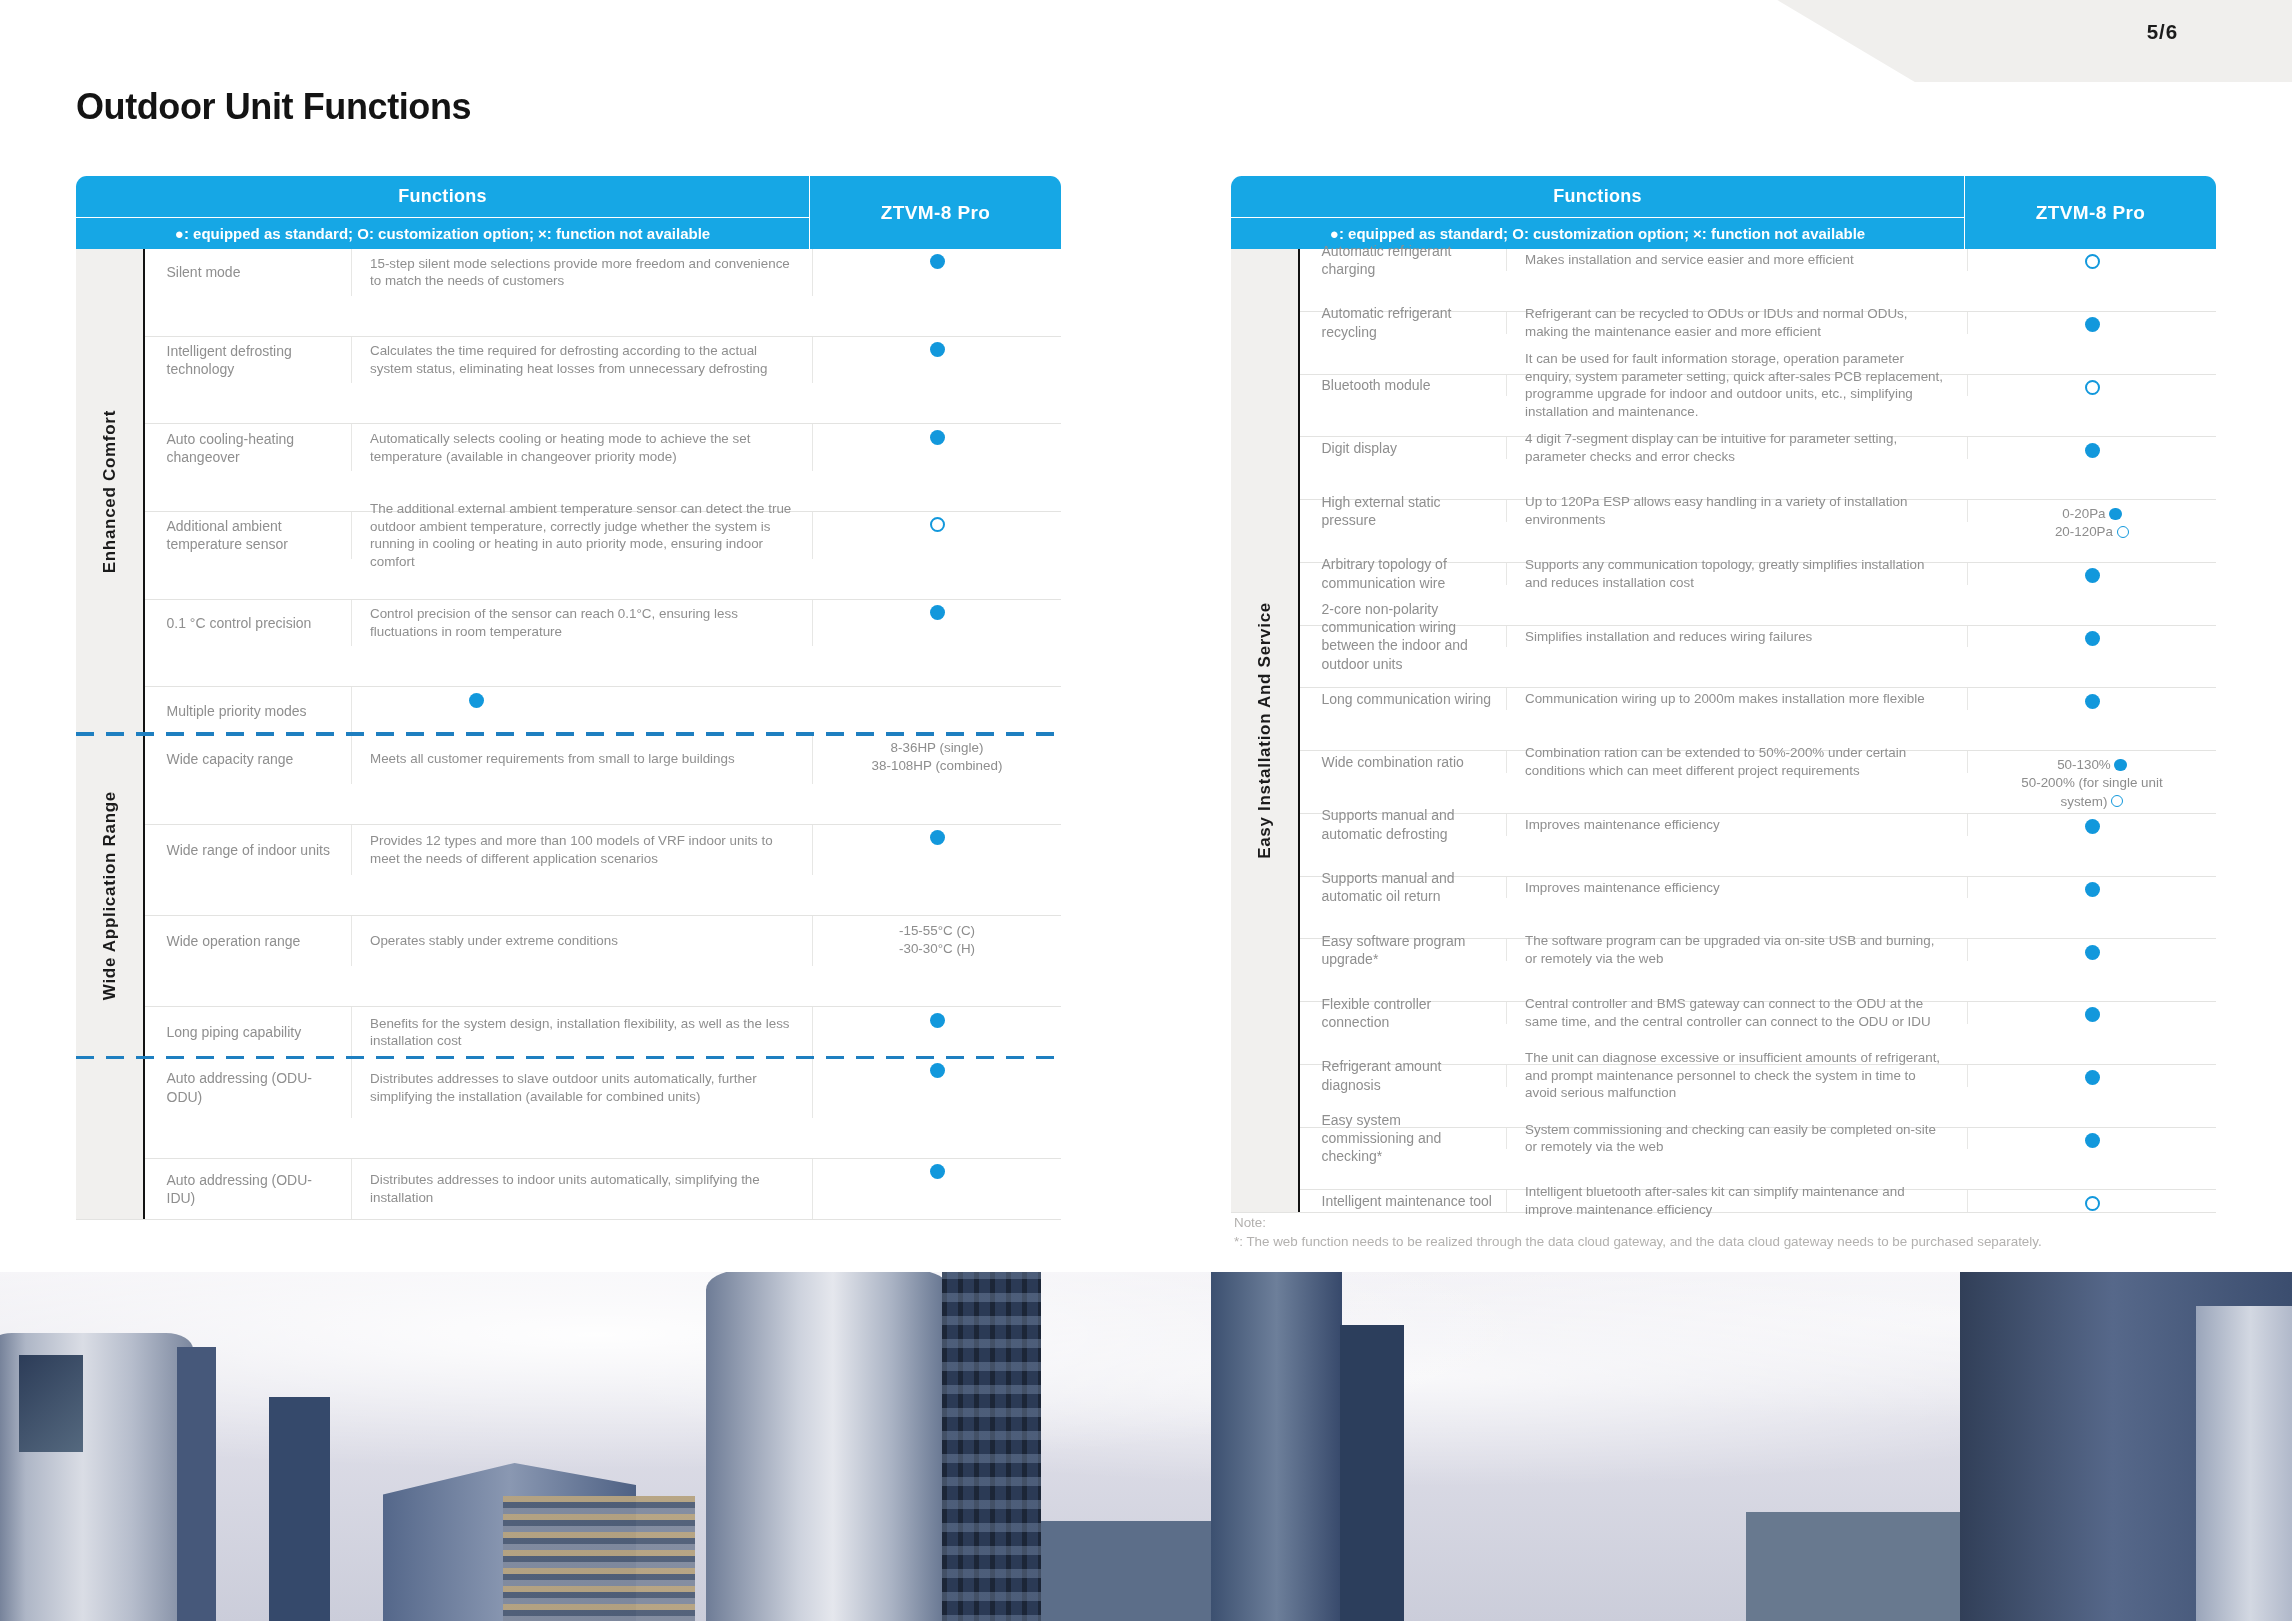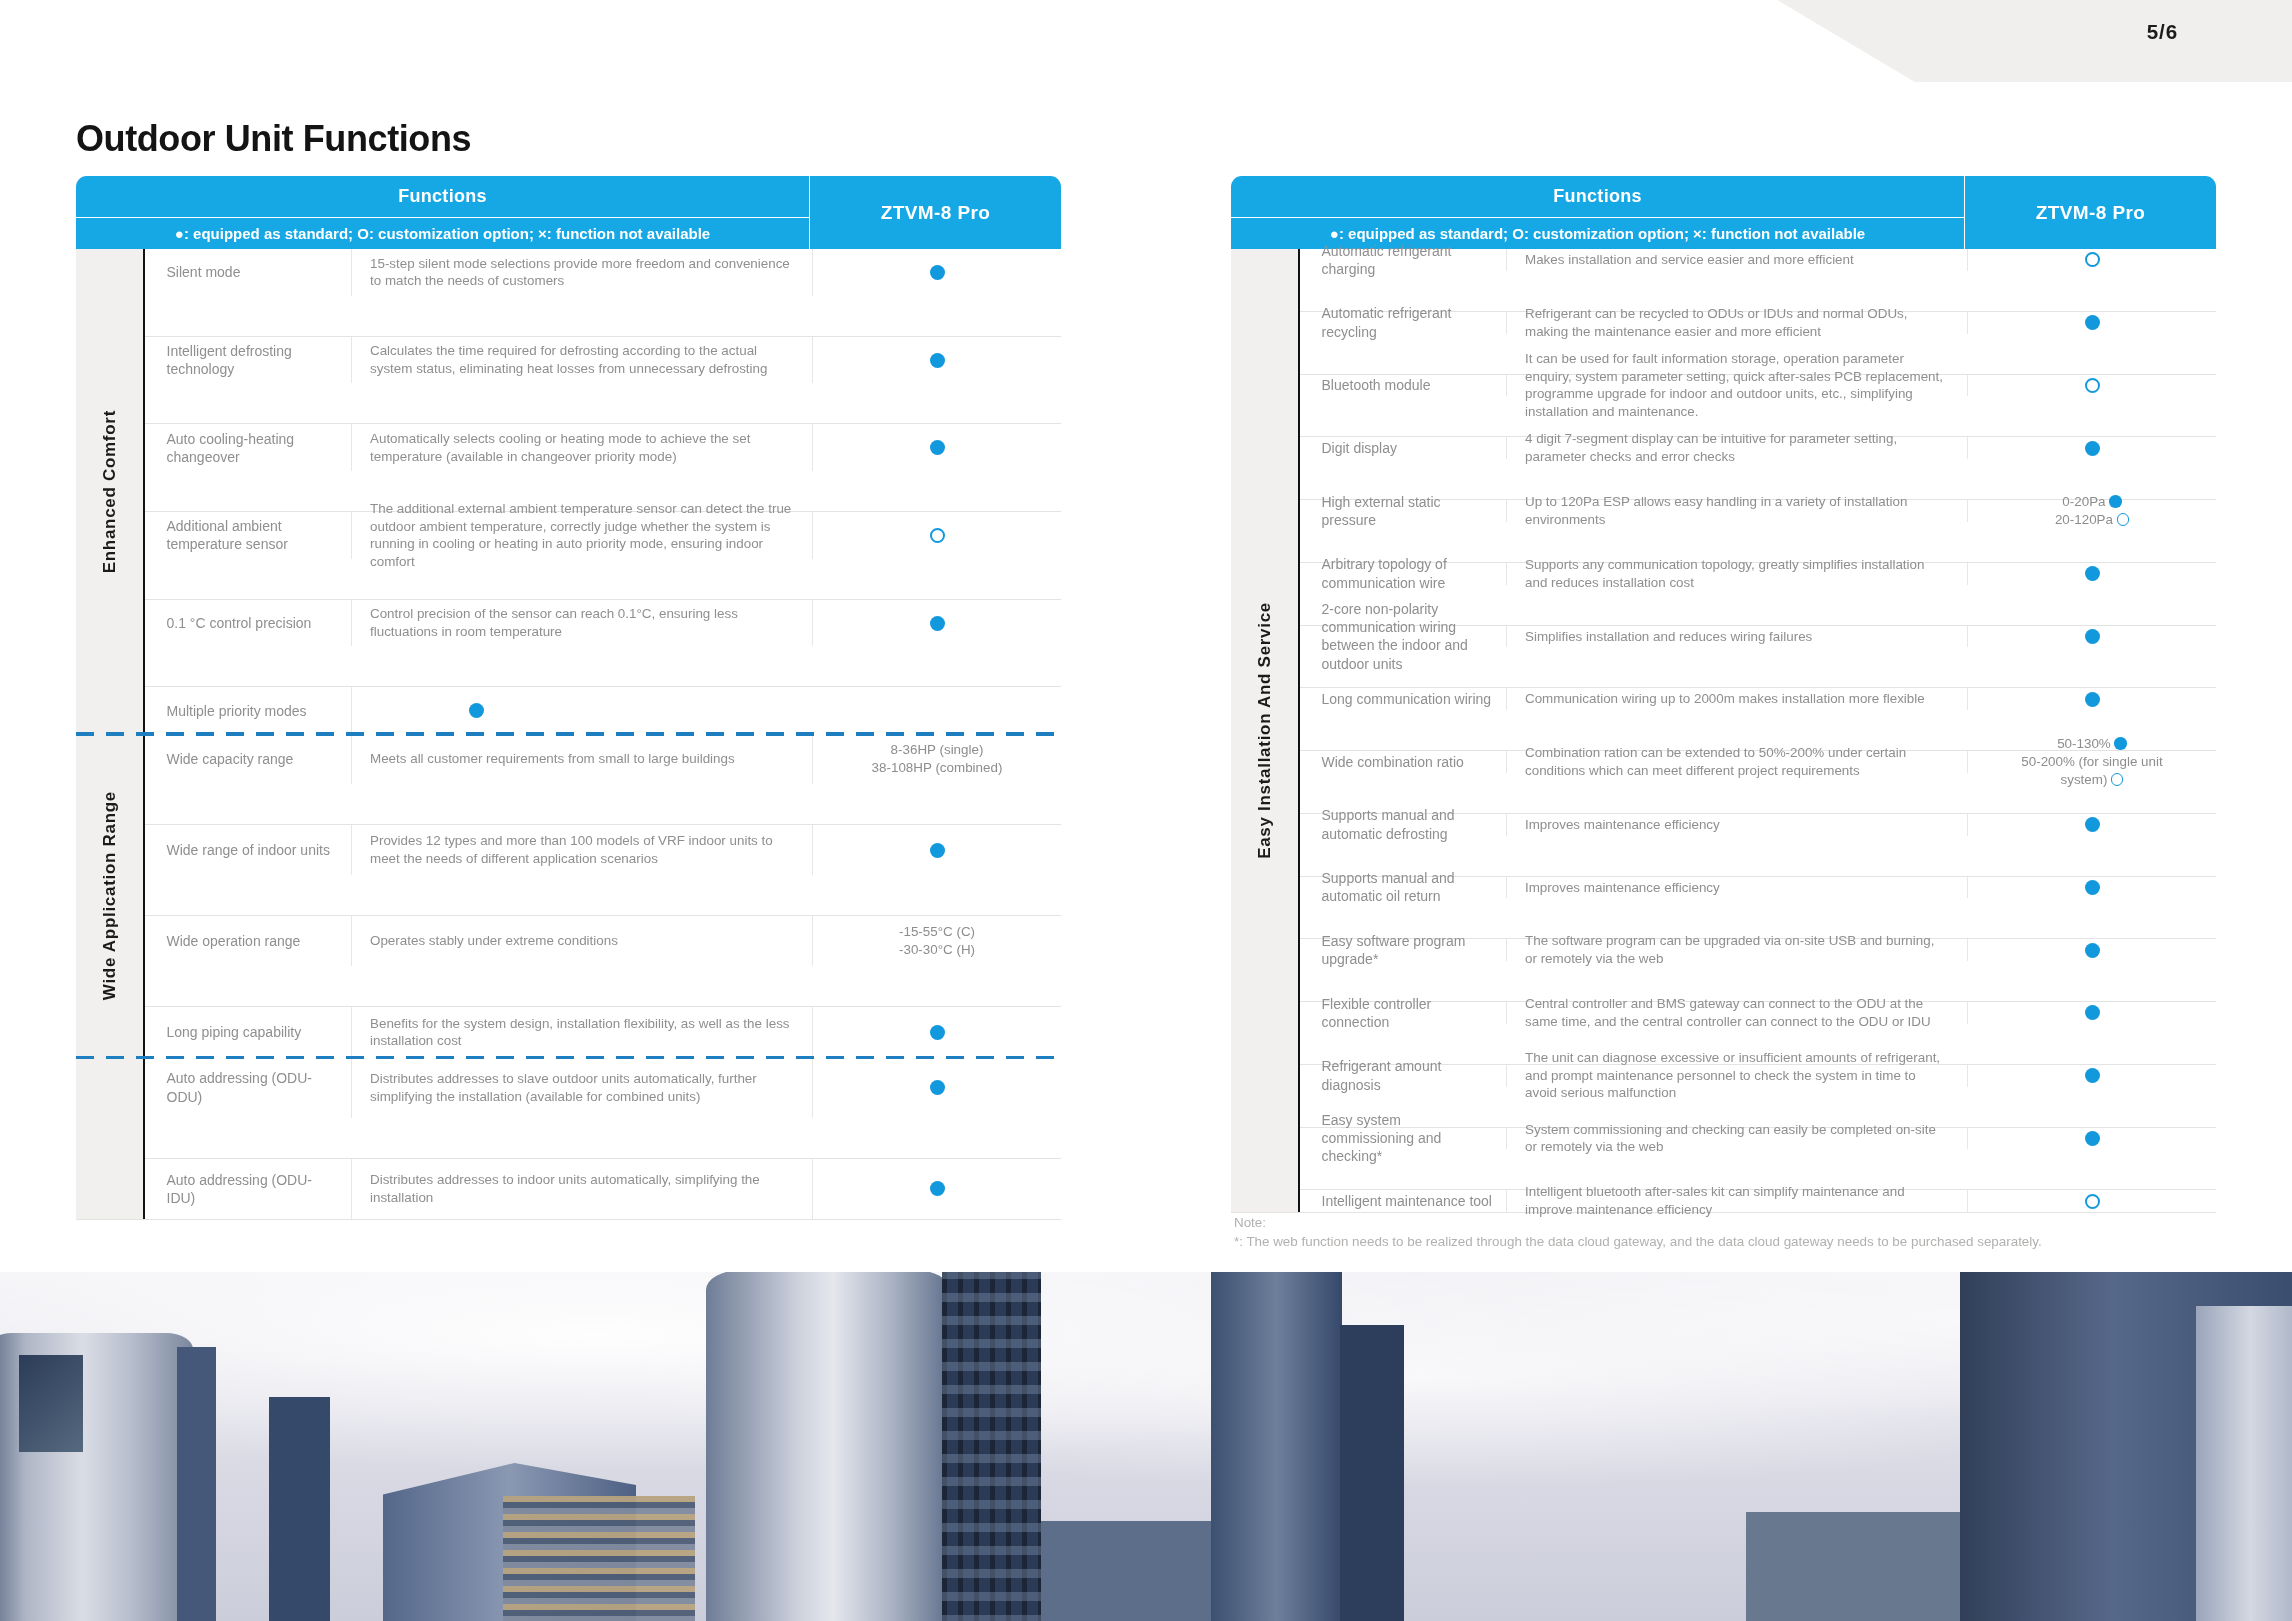--- a/index.html
+++ b/index.html
@@ -18,21 +18,21 @@
     position:absolute; left:1720px; top:0; width:573px; height:82px;
     background:#f0efed;
     clip-path:polygon(10% 0, 100% 0, 100% 100%, 34% 100%);
   }
   .page-num {
     position:absolute; top:19.7px; right:115px; font-size:20.6px; font-weight:600;
     color:#1b1b1b; letter-spacing:0.9px;
   }
 
   .title {
-    position:absolute; left:76px; top:94px; font-size:36px; font-weight:800;
+    position:absolute; left:76px; top:62px; font-size:36px; font-weight:800;
     color:#141414; letter-spacing:-0.4px;
   }
 
   
   .func-table { position:absolute; top:176px; width:985px; }
   .func-table.t-left  { left:76px;  }
   .func-table.t-right { left:1231px; }
 
   .thead { display:flex; height:73px; border-radius:10.7px 10.7px 0 0; overflow:hidden; background:var(--accent); }
   .th-left { flex:1; display:flex; flex-direction:column;justify-content:space-between; }
@@ -70,21 +70,21 @@
     padding:9px 12.5px 9px 21.5px; box-sizing:border-box;
     color:#8f8f8f; font-size:14px; line-height:1.3;
   }
   .c-desc {
     flex:1; display:flex; align-items:center; border-left:1.8px solid #e7e7e5;
     padding:9px 19.7px 9px 18px; box-sizing:border-box;
     color:#8f8f8f; font-size:13.4px; line-height:1.32;
   }
   .c-val {
     width:249px; flex:none; border-left:1.8px solid #e7e7e5;
-    display:flex; align-items:center; justify-content:center;
+    display:flex; align-items:flex-start; justify-content:center;
     padding:5.4px 9px; box-sizing:border-box; text-align:center;
     color:#8d8d8d; font-size:13.4px; line-height:1.35;
   }
 
   .dot { display:inline-block; width:15px; height:15px; border-radius:50%; box-sizing:border-box; }
   .dot-filled { background:var(--dot); }
   .dot-open { border:2.2px solid var(--dot); background:#fff; }
   .dot-sm { width:12.5px; height:12.5px; vertical-align:-1.8px; margin-left:3.6px; }
   .dot-sm.dot-open { border-width:1.8px; }
 

